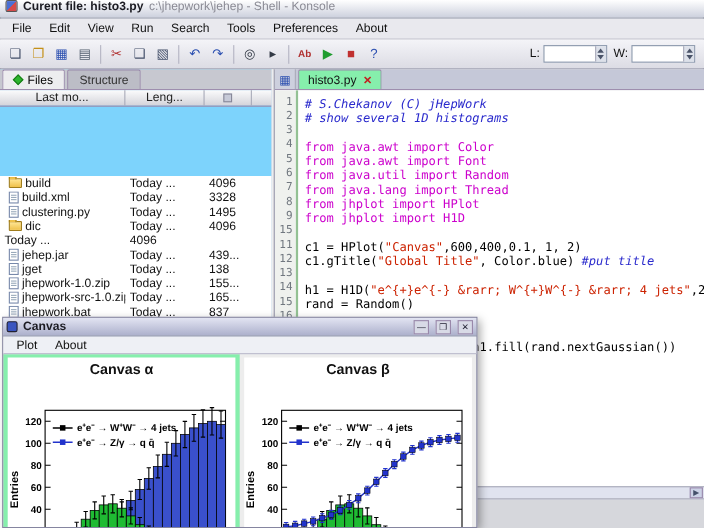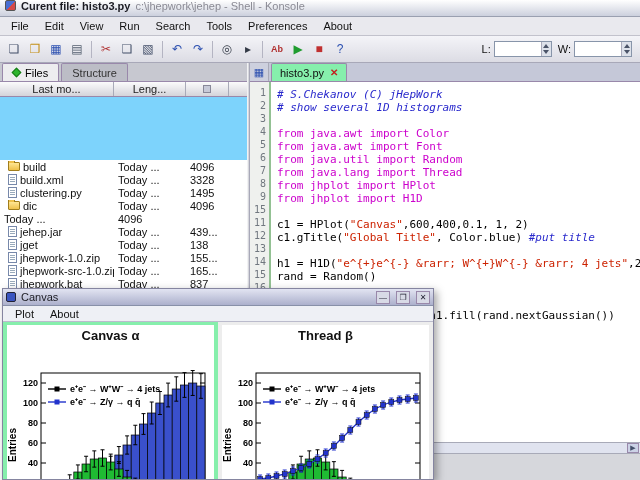--- a/index.html
+++ b/index.html
@@ -88,21 +88,21 @@
     color:#44506a;background:#ccd2e6;border:1px solid #98a;margin:0 1px}
   .sthumb{width:150px;height:10px;background:linear-gradient(#eef0fa,#b9c2e0);border:1px solid #8899bb;margin-left:1px}
   .sright{margin-left:auto}
 
   
   #canvas-win{position:absolute;left:2px;top:288px;width:432px;height:192px;background:#d4d5dc;
     border:1px solid #8585a0;box-shadow:3px 3px 8px rgba(0,0,0,.35)}
   .cw-title{height:17px;display:flex;align-items:center;gap:5px;padding:0 3px;
     background:linear-gradient(#e2e4f2,#acb0cc);border-bottom:1px solid #8890a8}
   .cw-ico{width:10px;height:10px;background:#3a55c0;border:1px solid #223;border-radius:2px;flex:none}
-  .cw-title .txt{font-weight:normal;color:#1b1b22;flex:1;font-size:11px}
+  .cw-title .txt{font-weight:bold;color:#1b1b22;flex:1;font-size:11px}
   .cw-btn{width:14px;height:13px;display:flex;align-items:center;justify-content:center;font-size:8px;
     color:#223;background:#d8dae6;border:1px solid #98a;margin-left:1px}
   .cw-menu{height:16px;display:flex;align-items:center;background:#eef0f5;border-bottom:1px solid #bbc;padding-left:4px}
   .cw-menu span{padding:0 8px}
   .cw-body{position:absolute;top:33px;left:0;right:0;bottom:0;display:flex;overflow:hidden}
   .pad{flex:1;position:relative;overflow:hidden}
   .pad-card{position:absolute;left:4px;top:3px;right:4px;height:400px;background:#fff}
   .pad-title{text-align:center;font-weight:bold;font-size:13px;padding-top:3px;height:20px}
 </style>
 </head>
@@ -548,21 +548,21 @@
               <line x1="41" y1="44" x2="59" y2="44" stroke="#000000" stroke-width="1.4"></line>
               <rect x="47.5" y="41.5" width="5" height="5" fill="#000000"></rect>
               <text x="63" y="47" font-size="9" font-weight="bold" font-family="Liberation Sans, sans-serif">e⁺e⁻ → W⁺W⁻ → 4 jets</text>
               <line x1="41" y1="57" x2="59" y2="57" stroke="#2233cc" stroke-width="1.4"></line>
               <rect x="47.5" y="54.5" width="5" height="5" fill="#2233cc"></rect>
               <text x="63" y="60" font-size="9" font-weight="bold" font-family="Liberation Sans, sans-serif">e⁺e⁻ → Z/γ → q q̄</text>
             </svg></div>
       </div>
       <div class="pad" id="pad-1" style="background: rgb(237, 237, 237);">
         <div class="pad-card">
-          <div class="pad-title">Thread β</div>
+          <div class="pad-title">Canvas β</div>
         <svg width="205" height="230">
               <rect x="34" y="28" width="164" height="130" fill="#ffffff" stroke="#000"></rect>
               <line x1="34" y1="138" x2="39" y2="138" stroke="#000"></line>
               <line x1="193" y1="138" x2="198" y2="138" stroke="#000"></line>
               <text x="31" y="141" text-anchor="end" font-size="9" font-weight="bold" font-family="Liberation Sans, sans-serif">20</text>
               <line x1="34" y1="118" x2="39" y2="118" stroke="#000"></line>
               <line x1="193" y1="118" x2="198" y2="118" stroke="#000"></line>
               <text x="31" y="121" text-anchor="end" font-size="9" font-weight="bold" font-family="Liberation Sans, sans-serif">40</text>
               <line x1="34" y1="98" x2="39" y2="98" stroke="#000"></line>
               <line x1="193" y1="98" x2="198" y2="98" stroke="#000"></line>

